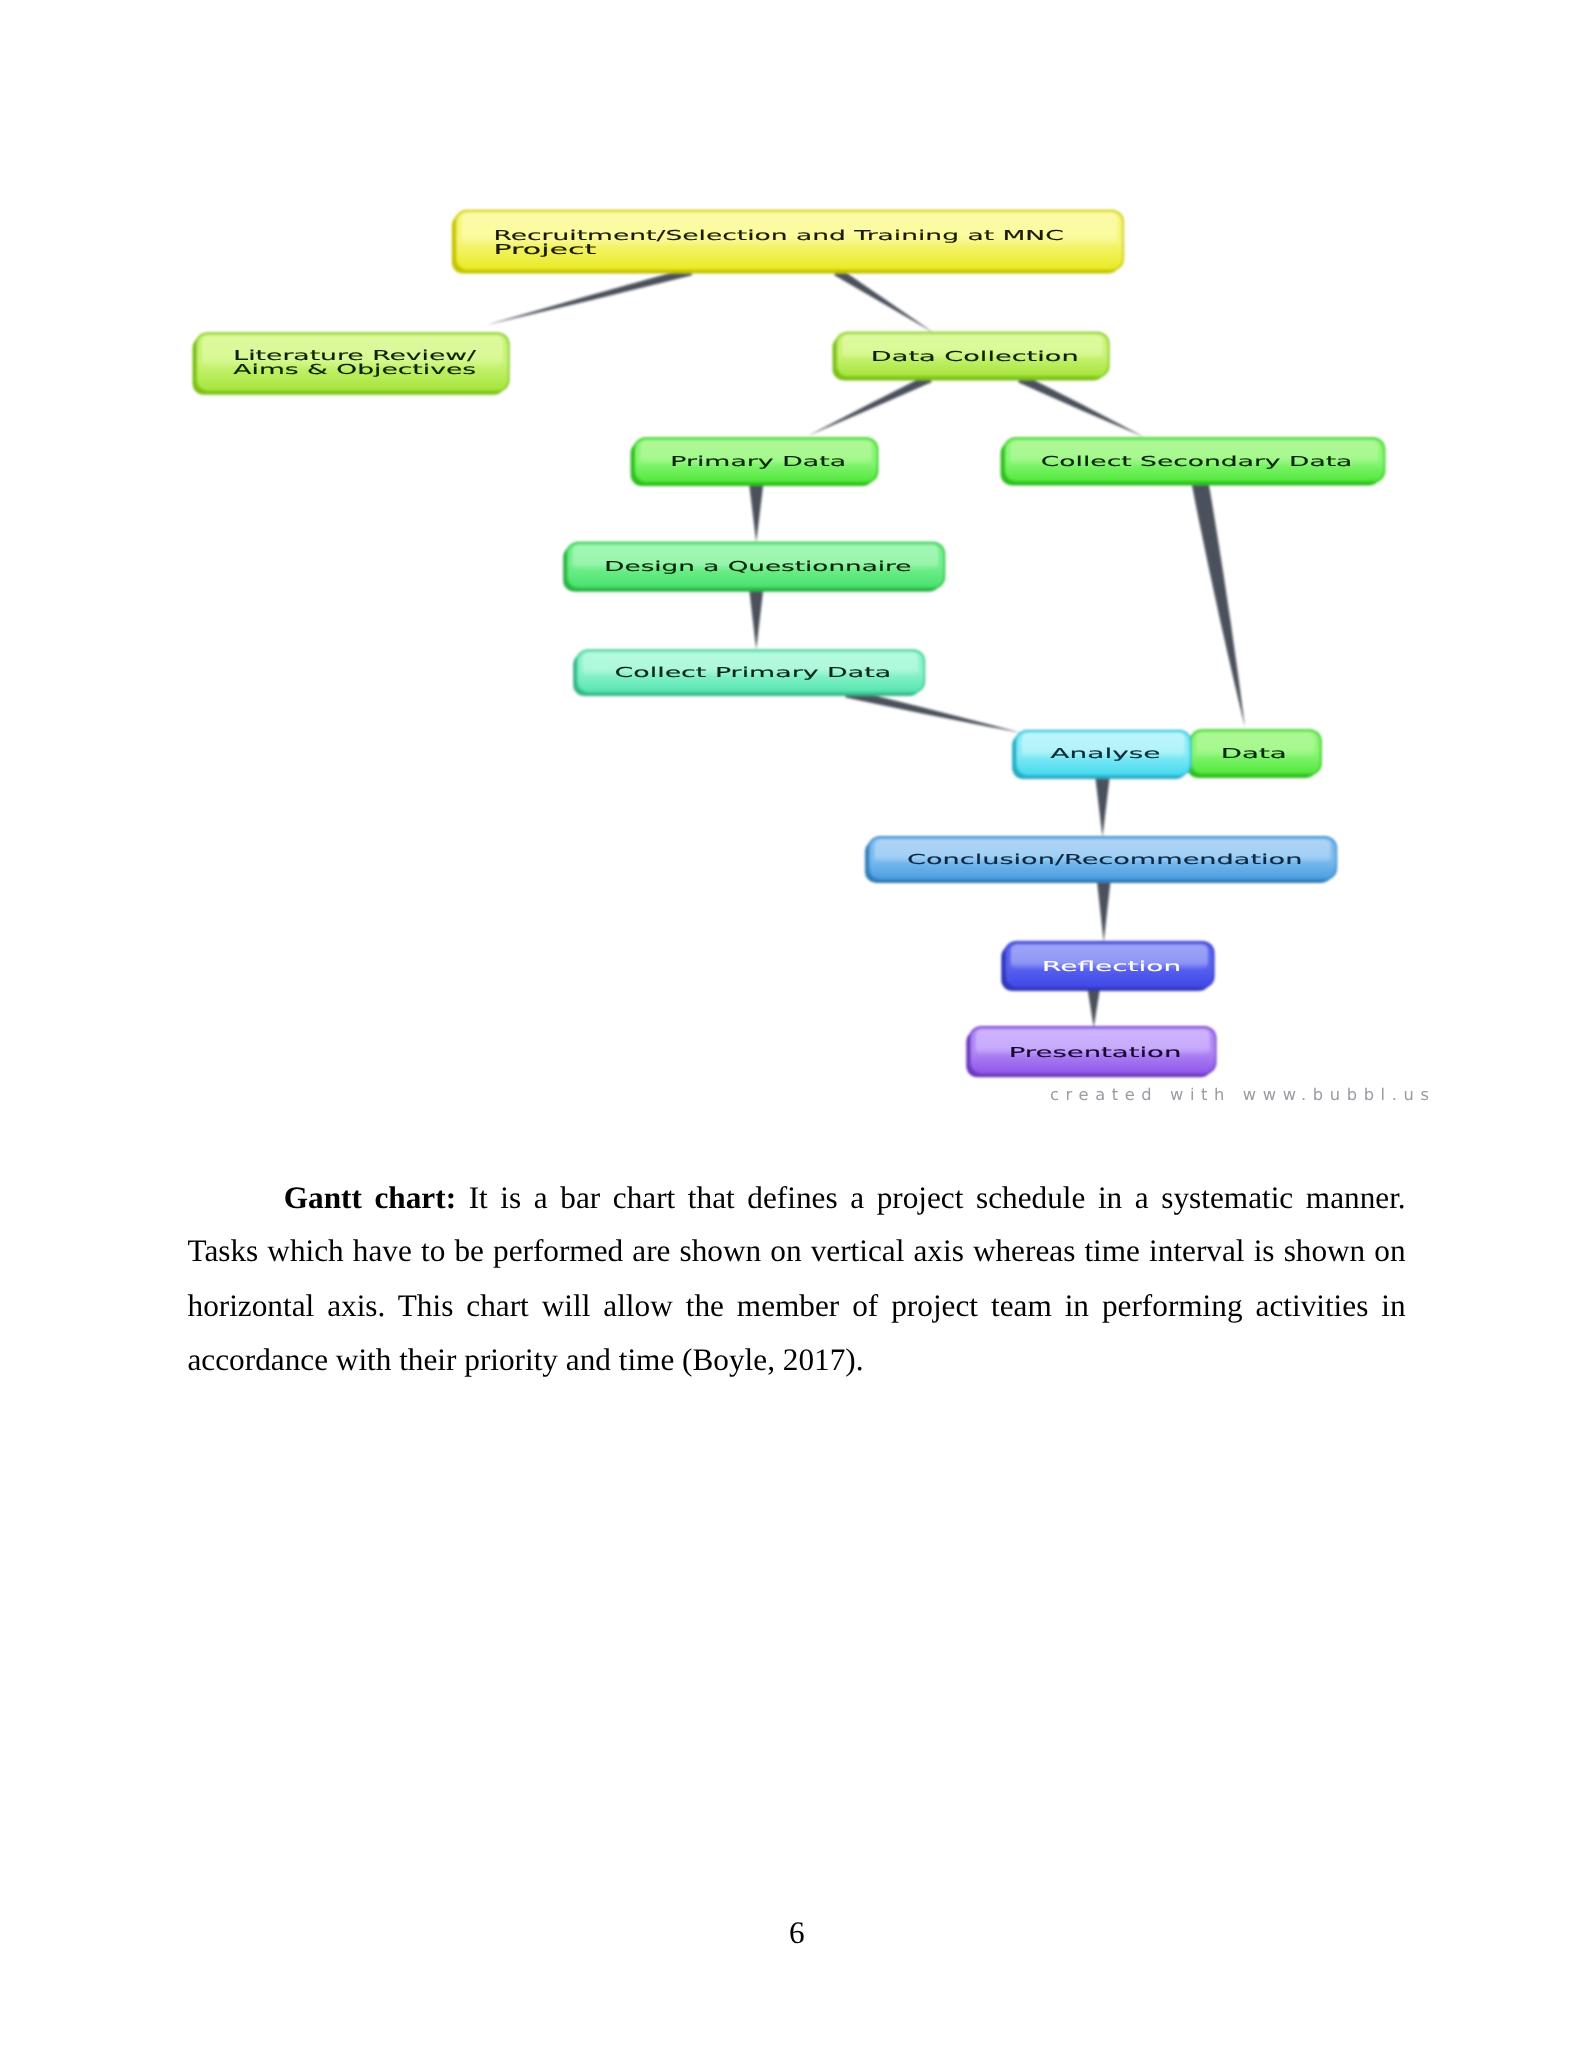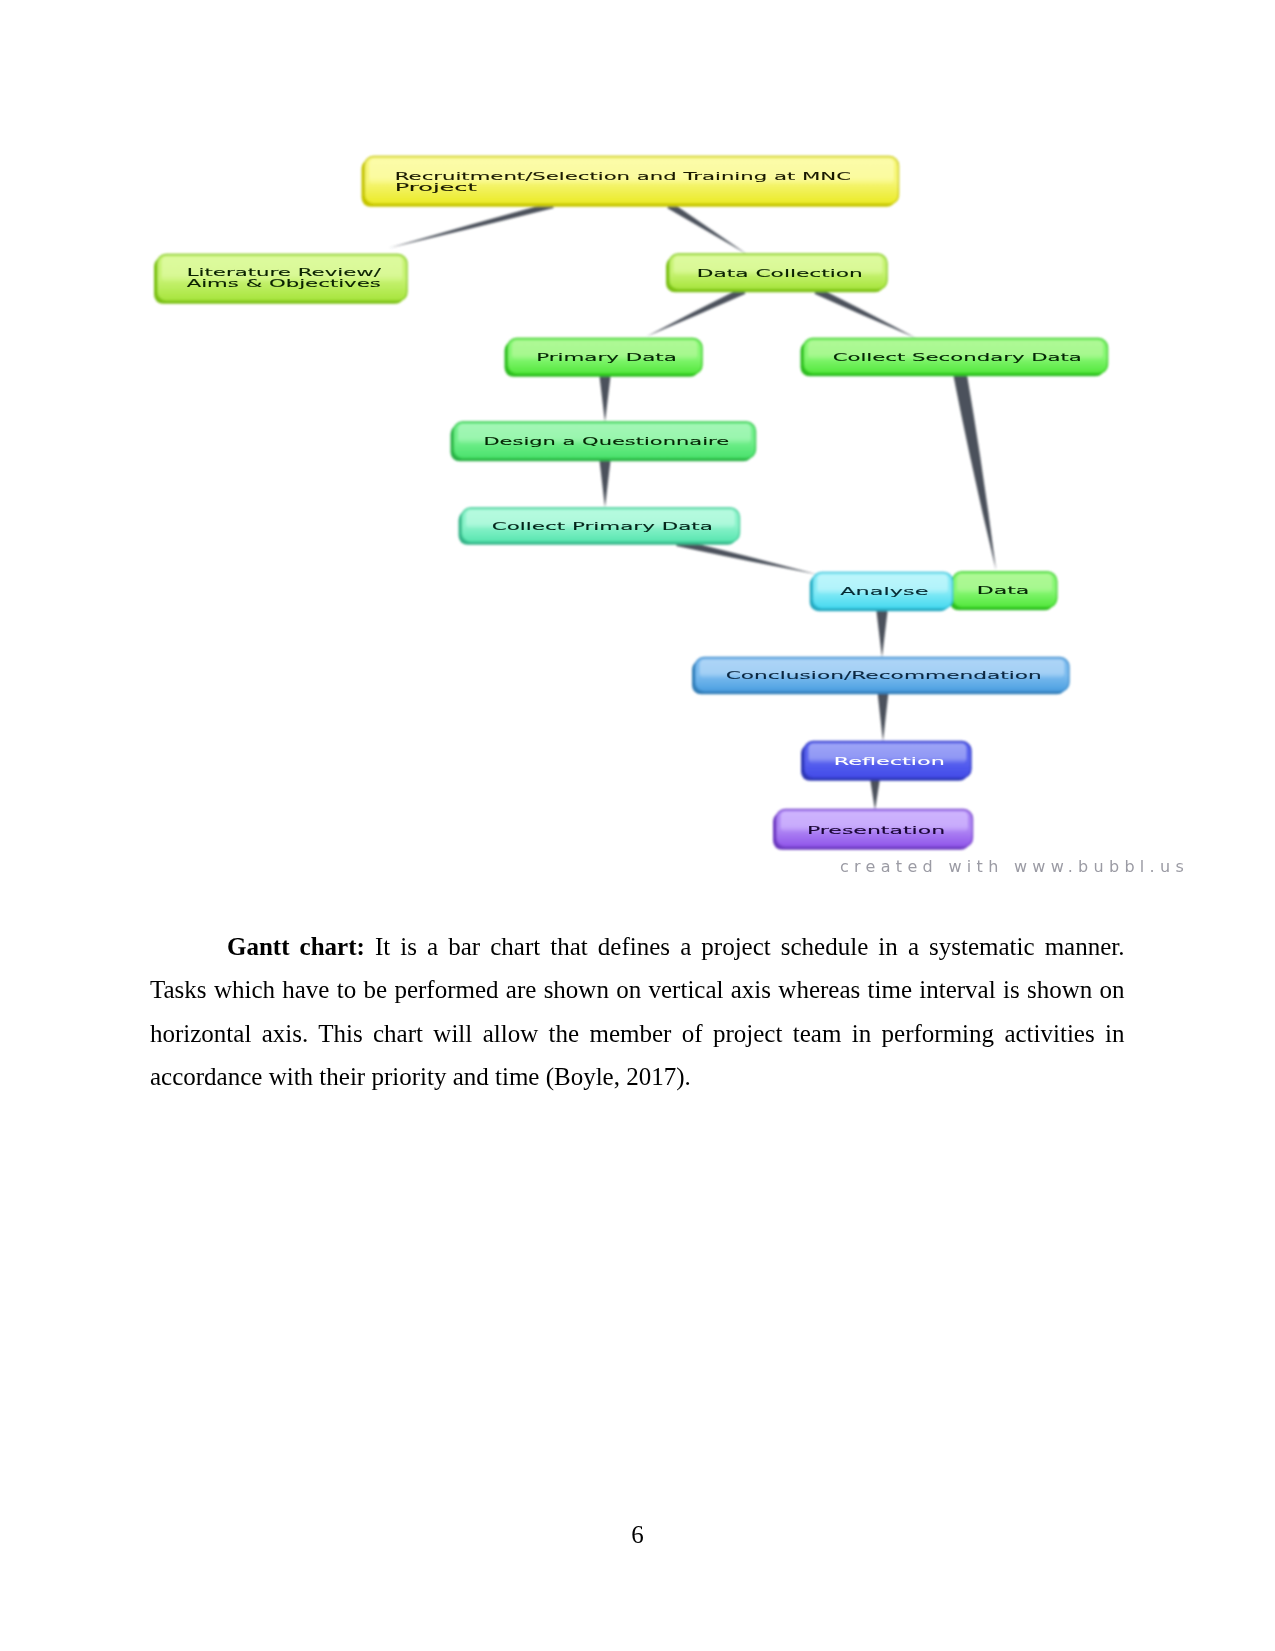--- a/index.html
+++ b/index.html
@@ -1,22 +1,22 @@
 <!DOCTYPE html>
 <html><head>
 <meta charset="utf-8">
 <title>Document page</title>
 <style>
   html,body{margin:0;padding:0;}
   body{width:1275px;height:1651px;background:#ffffff;font-family:"Liberation Serif",serif;overflow:hidden;}
-  .page{position:absolute;left:0;top:4px;width:1275px;height:1447px;background:#fff;}
+  .page{position:absolute;left:0;top:16px;width:1275px;height:1447px;background:#fff;}
   #mindmap{position:absolute;left:0;top:0;width:1275px;height:900px;}
   .node-text{font-family:"DejaVu Sans",sans-serif;font-weight:normal;font-size:11px;}
   .credit{position:absolute;left:840px;top:852.5px;font-family:"DejaVu Sans",sans-serif;
-          font-size:16px;color:#9b9ba4;letter-spacing:5.3px;white-space:nowrap;}
+          font-size:13px;color:#9b9ba4;letter-spacing:5.3px;white-space:nowrap;}
   .para{position:absolute;left:150px;top:921px;width:974.5px;margin:0;font-size:25px;
         line-height:43.4px;text-align:justify;text-indent:77px;color:#000;}
   .para b{font-weight:bold;}
   .pageno{position:absolute;left:0;top:1517px;width:1275px;text-align:center;font-size:25px;color:#000;}
 </style>
 </head>
 <body>
 
 <div class="page">
 

